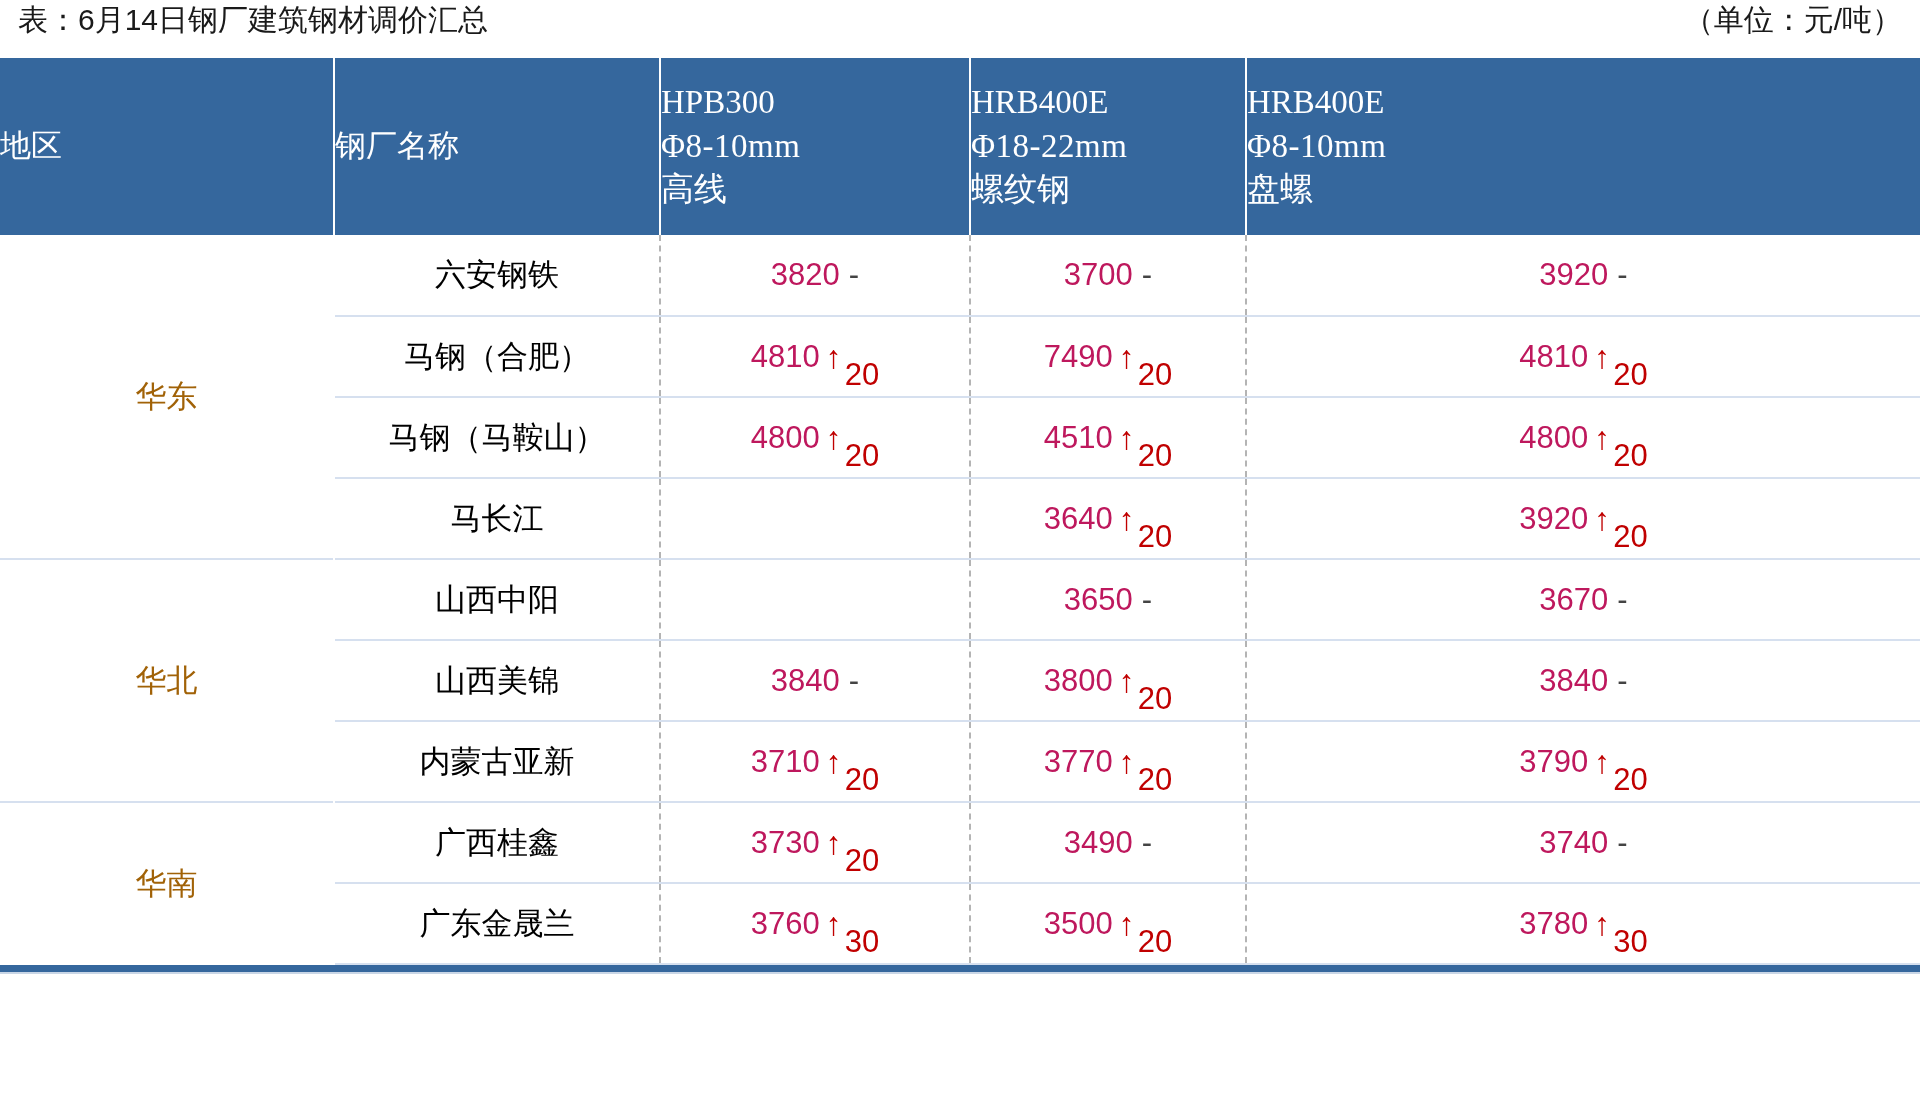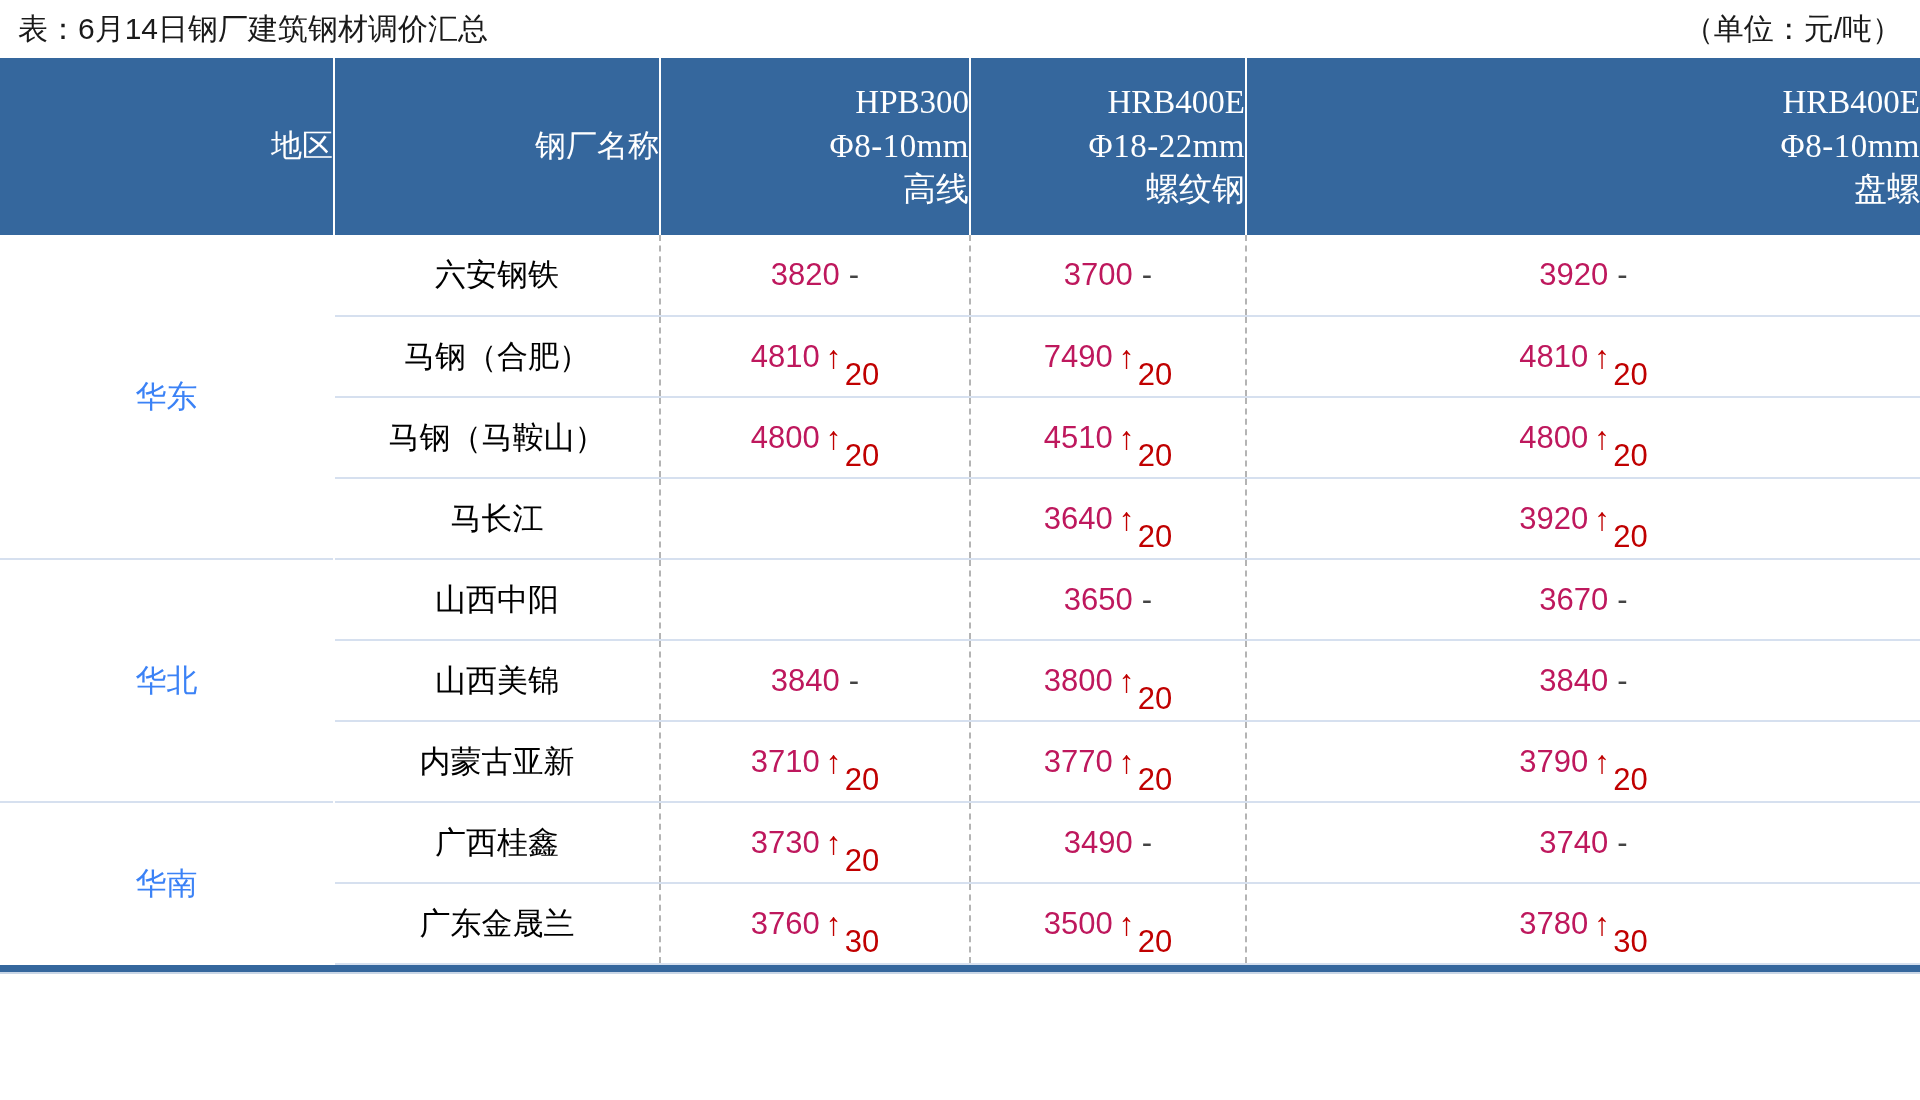--- a/index.html
+++ b/index.html
@@ -21,21 +21,21 @@
     background: #ffffff;
     box-sizing: border-box;
   }
 
   
   .titlebar {
     position: relative;
     height: 58px;
     padding: 0 18px 0 18px;
     display: flex;
-    align-items: center;
+    align-items: flex-start;
     justify-content: space-between;
     box-sizing: border-box;
   }
   .title-text {
     font-size: 30px;
     color: #1a1a1a;
     font-family: "Liberation Sans", "DejaVu Sans", sans-serif;
     letter-spacing: 0px;
     white-space: nowrap;
   }
@@ -62,21 +62,21 @@
 
   
   thead th {
     background: #35679d;
     color: #ffffff;
     font-family: "Liberation Serif", "DejaVu Serif", serif;
     font-weight: normal;
     padding: 0;
     height: 177px;
     vertical-align: middle;
-    text-align: right;
+    text-align: left;
     border-right: 2px solid #ffffff;
     line-height: 1.32;
   }
   thead th:last-child { border-right: none; }
 
   .th-big {
     font-size: 31px;
     font-family: Liberation Serif, serif;
   }
   .th-line {
@@ -99,21 +99,21 @@
     border-bottom: 2px solid #d6e0ef;
     border-right: 2px dashed #b4b4b4;
     box-sizing: border-box;
   }
   tbody td:last-child { border-right: none; }
 
   td.region-cell {
     border-right: 2px solid #ffffff;
     border-bottom: none;
     font-size: 31px;
-    color: #3b82f6;
+    color: #a16207;
   }
   tbody tr.group-end > td { border-bottom: 2px solid #d6e0ef; }
 
   
   tbody tr.group-start > td { border-top: 2px solid #d6e0ef; }
 
   .price-wrap {
     display: inline-flex;
     align-items: center;
     justify-content: center;

